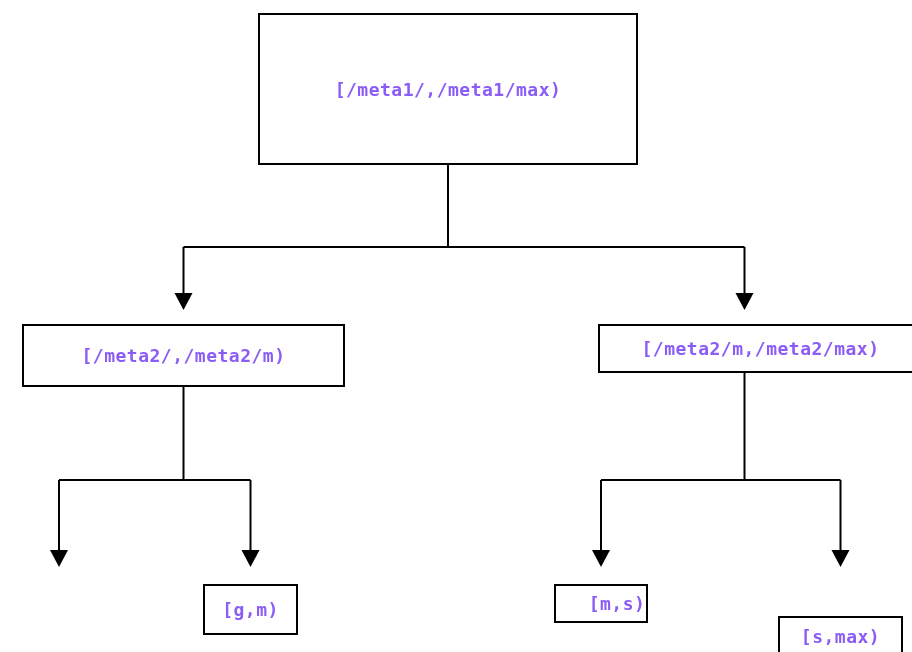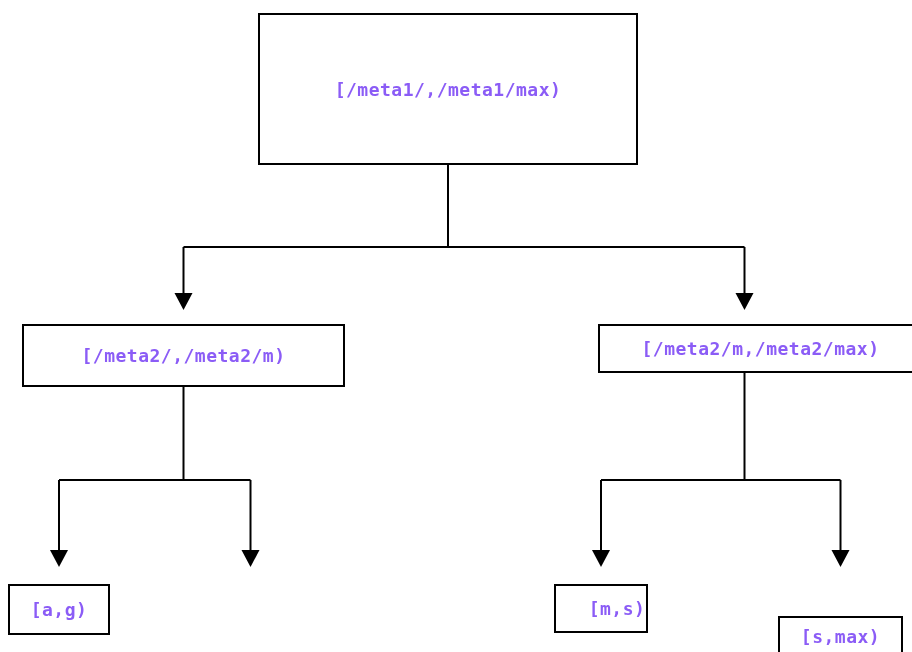--- a/index.html
+++ b/index.html
@@ -34,21 +34,21 @@
     font-weight: bold;
     color: #8b5cf6;
     white-space: nowrap;
     letter-spacing: 0.5px;
   }
   .n-root  { left: 258px; top: 13px;  width: 380px; height: 152px; }
   .n-l     { left: 22px;  top: 324px; width: 323px; height: 63px; }
   .n-r     { left: 582px; top: 324px; width: 325px; height: 49px; margin-left: 16px; }
   .n-ag    { left: 8px;   top: 584px; width: 102px; height: 51px; }
   .n-gm    { left: 203px; top: 584px; width: 95px;  height: 51px; }
-  .n-ms    { left: 554px; top: 584px; width: 94px;  height: 49px; padding-left: 32px; }
+  .n-ms    { left: 554px; top: 584px; width: 94px;  height: 39px; padding-left: 32px; }
   .n-smax  { left: 778px; top: 580px; width: 125px; height: 40px; margin-top: 36px; }
   .edge {
     stroke: #000000;
     stroke-width: 2px;
     fill: none;
   }
   .arrowhead {
     fill: #000000;
     stroke: none;
   }
@@ -78,17 +78,17 @@
     <path class="edge" d="M601,480 H840.5"></path>
     <path class="edge" d="M601,480 V550"></path>
     <polygon class="arrowhead" points="592,550 610,550 601,567"></polygon>
     <path class="edge" d="M840.5,480 V550"></path>
     <polygon class="arrowhead" points="831.5,550 849.5,550 840.5,567"></polygon>
   </svg>
 
   <div class="node n-root">[/meta1/,/meta1/max)</div>
   <div class="node n-l">[/meta2/,/meta2/m)</div>
   <div class="node n-r">[/meta2/m,/meta2/max)</div>
-  <div class="node n-ag">[a,g)</div>
+  <div class="node n-gm">[g,m)</div>
   <div class="node n-ms">[m,s)</div>
   <div class="node n-smax">[s,max)</div>
 
 </div>
 
 </body></html>

